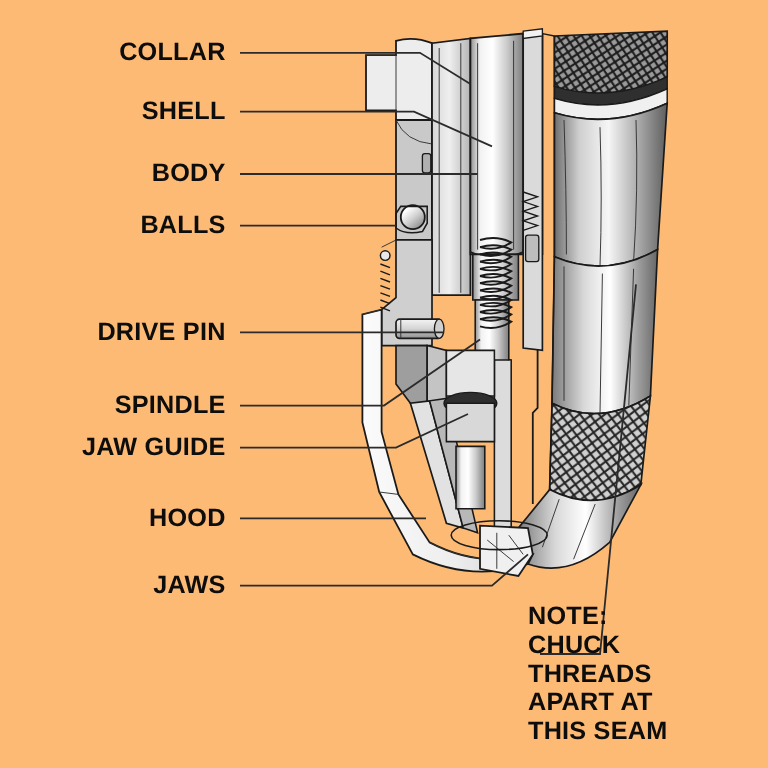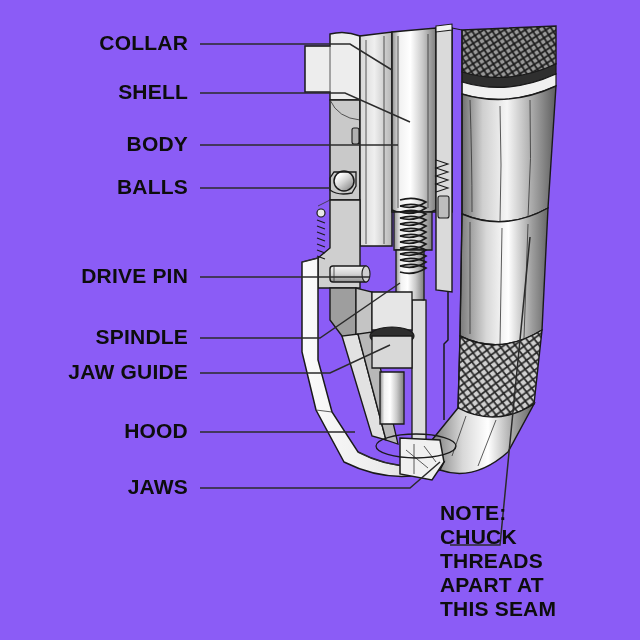--- a/index.html
+++ b/index.html
@@ -5,21 +5,21 @@
 <style>
   html, body {
     margin: 0;
     padding: 0;
     background: #ffffff;
   }
   #root {
     position: relative;
     width: 640px;
     height: 640px;
-    background: #8b5cf6;
+    background: #fdba74;
     font-family: "Liberation Sans", "DejaVu Sans", sans-serif;
     overflow: hidden;
   }
   #diagram-svg {
     position: absolute;
     left: 0;
     top: 0;
     width: 640px;
     height: 640px;
   }

